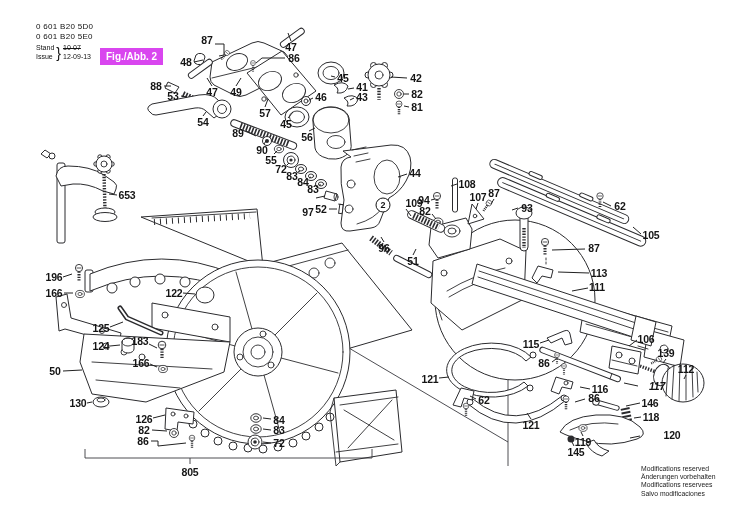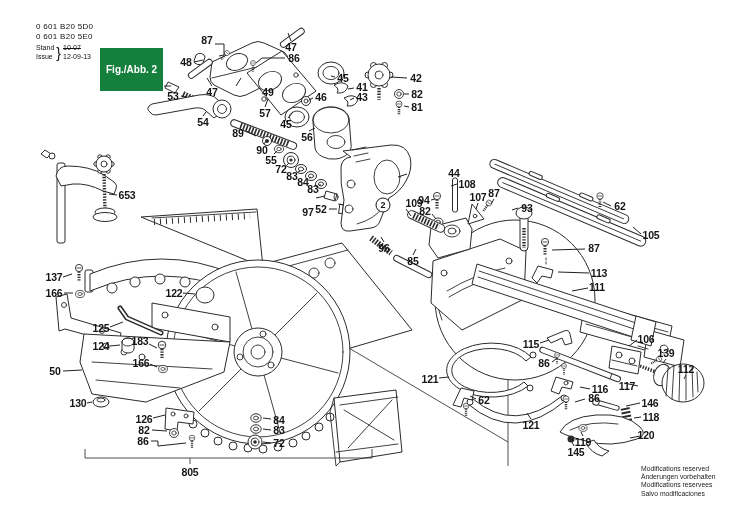--- a/index.html
+++ b/index.html
@@ -25,22 +25,22 @@
   .callout.circled{background:#fff;border:1.3px solid #141414;border-radius:50%;
            width:13px;height:13px;line-height:13px;text-align:center;font-size:9px;letter-spacing:0;}
   
   .hdr{position:absolute;left:36px;top:22px;color:#111;}
   .tn{font-size:8px;line-height:9.5px;letter-spacing:.3px;}
   .si-row{display:flex;margin-top:3px;align-items:center;gap:2px;}
   .si-col{font-size:7px;line-height:8.5px;}
   .brace{font-size:14px;font-weight:400;}
   .dates{font-size:7px;line-height:8.5px;}
   .strike{text-decoration:line-through;}
-  .figbox{position:absolute;left:100px;top:48px;background:#15803d;color:#fff;
-          font-weight:bold;font-size:10px;padding:16px 6px;}
+  .figbox{position:absolute;left:100px;top:48px;background:#d946ef;color:#fff;
+          font-weight:bold;font-size:10px;padding:3px 6px;}
   .footer{position:absolute;left:641px;top:465px;font-size:6.8px;line-height:8.2px;color:#222;}
 </style>
 </head>
 <body>
 
 <div id="stage">
 
   <svg id="drawing" viewBox="0 0 750 530" aria-hidden="true">
     <defs>
       <g id="g-screw">
@@ -499,21 +499,21 @@
       <polyline points="637,340 629,346"></polyline>
       <polyline points="666,359 663,363"></polyline>
       <polyline points="686,375 684,379"></polyline>
     </svg>
 
   <div id="callouts">
       <div class="callout" style="left: 207px; top: 40px;">87</div>
       <div class="callout" style="left: 186px; top: 62px;">48</div>
       <div class="callout" style="left: 291px; top: 47px;">47</div>
       <div class="callout" style="left: 294px; top: 58px;">86</div>
-      <div class="callout" style="left: 236px; top: 92px; margin-left: 32px;">49</div>
+      <div class="callout" style="left: 236px; top: 92px;">49</div>
       <div class="callout" style="left: 212px; top: 92px;">47</div>
       <div class="callout" style="left: 156px; top: 86px;">88</div>
       <div class="callout" style="left: 173px; top: 96px;">53</div>
       <div class="callout" style="left: 203px; top: 122px;">54</div>
       <div class="callout" style="left: 238px; top: 133px;">89</div>
       <div class="callout" style="left: 265px; top: 113px;">57</div>
       <div class="callout" style="left: 286px; top: 124px;">45</div>
       <div class="callout" style="left: 262px; top: 150px;">90</div>
       <div class="callout" style="left: 271px; top: 160px;">55</div>
       <div class="callout" style="left: 321px; top: 97px;">46</div>
@@ -524,38 +524,38 @@
       <div class="callout" style="left: 416px; top: 78px;">42</div>
       <div class="callout" style="left: 417px; top: 94px;">82</div>
       <div class="callout" style="left: 417px; top: 107px;">81</div>
       <div class="callout" style="left: 281px; top: 169px;">72</div>
       <div class="callout" style="left: 292px; top: 176px;">83</div>
       <div class="callout" style="left: 303px; top: 182px;">84</div>
       <div class="callout" style="left: 313px; top: 189px;">83</div>
       <div class="callout" style="left: 308px; top: 212px;">97</div>
       <div class="callout" style="left: 321px; top: 209px;">52</div>
       <div class="callout" style="left: 127px; top: 195px;">653</div>
-      <div class="callout" style="left: 415px; top: 173px; margin-left: 39px;">44</div>
+      <div class="callout" style="left: 415px; top: 173px;">44</div>
       <div class="callout" style="left: 467px; top: 184px;">108</div>
       <div class="callout" style="left: 424px; top: 200px;">94</div>
       <div class="callout" style="left: 478px; top: 197px;">107</div>
       <div class="callout" style="left: 494px; top: 193px;">87</div>
       <div class="callout" style="left: 527px; top: 208px;">93</div>
       <div class="callout" style="left: 406px; top: 203px; margin-left: 8px;">109</div>
       <div class="callout" style="left: 425px; top: 211px;">82</div>
       <div class="callout" style="left: 384px; top: 248px;">96</div>
-      <div class="callout" style="left: 413px; top: 261px;">85</div>
+      <div class="callout" style="left: 413px; top: 261px;">51</div>
       <div class="callout circled" style="left: 383px; top: 205px;">2</div>
       <div class="callout" style="left: 620px; top: 206px;">62</div>
       <div class="callout" style="left: 651px; top: 235px;">105</div>
       <div class="callout" style="left: 594px; top: 248px;">87</div>
       <div class="callout" style="left: 599px; top: 273px;">113</div>
       <div class="callout" style="left: 597px; top: 287px;">111</div>
       <div class="callout" style="left: 174px; top: 293px;">122</div>
-      <div class="callout" style="left: 54px; top: 277px;">137</div>
+      <div class="callout" style="left: 54px; top: 277px;">196</div>
       <div class="callout" style="left: 54px; top: 293px;">166</div>
       <div class="callout" style="left: 101px; top: 328px;">125</div>
       <div class="callout" style="left: 101px; top: 346px;">124</div>
       <div class="callout" style="left: 140px; top: 341px;">183</div>
       <div class="callout" style="left: 141px; top: 363px;">166</div>
       <div class="callout" style="left: 55px; top: 371px;">50</div>
       <div class="callout" style="left: 78px; top: 403px;">130</div>
       <div class="callout" style="left: 144px; top: 419px;">126</div>
       <div class="callout" style="left: 144px; top: 430px;">82</div>
       <div class="callout" style="left: 143px; top: 441px;">86</div>
@@ -563,24 +563,24 @@
       <div class="callout" style="left: 279px; top: 420px;">84</div>
       <div class="callout" style="left: 279px; top: 430px;">83</div>
       <div class="callout" style="left: 279px; top: 443px;">72</div>
       <div class="callout" style="left: 430px; top: 379px;">121</div>
       <div class="callout" style="left: 484px; top: 400px;">62</div>
       <div class="callout" style="left: 531px; top: 425px;">121</div>
       <div class="callout" style="left: 531px; top: 344px;">115</div>
       <div class="callout" style="left: 544px; top: 363px;">86</div>
       <div class="callout" style="left: 600px; top: 389px;">116</div>
       <div class="callout" style="left: 594px; top: 398px;">86</div>
-      <div class="callout" style="left: 627px; top: 386px;">117</div>
+      <div class="callout" style="left: 657px; top: 386px; font-style: italic;">117</div>
       <div class="callout" style="left: 650px; top: 403px;">146</div>
       <div class="callout" style="left: 651px; top: 417px;">118</div>
-      <div class="callout" style="left: 646px; top: 435px;">120</div>
+      <div class="callout" style="left: 672px; top: 435px;">120</div>
       <div class="callout" style="left: 583px; top: 442px;">119</div>
       <div class="callout" style="left: 576px; top: 452px;">145</div>
       <div class="callout" style="left: 646px; top: 339px;">106</div>
       <div class="callout" style="left: 666px; top: 353px;">139</div>
       <div class="callout" style="left: 686px; top: 369px;">112</div>
     </div>
 
   <div class="hdr">
     <div class="tn">0 601 B20 5D0</div>
     <div class="tn">0 601 B20 5E0</div>

